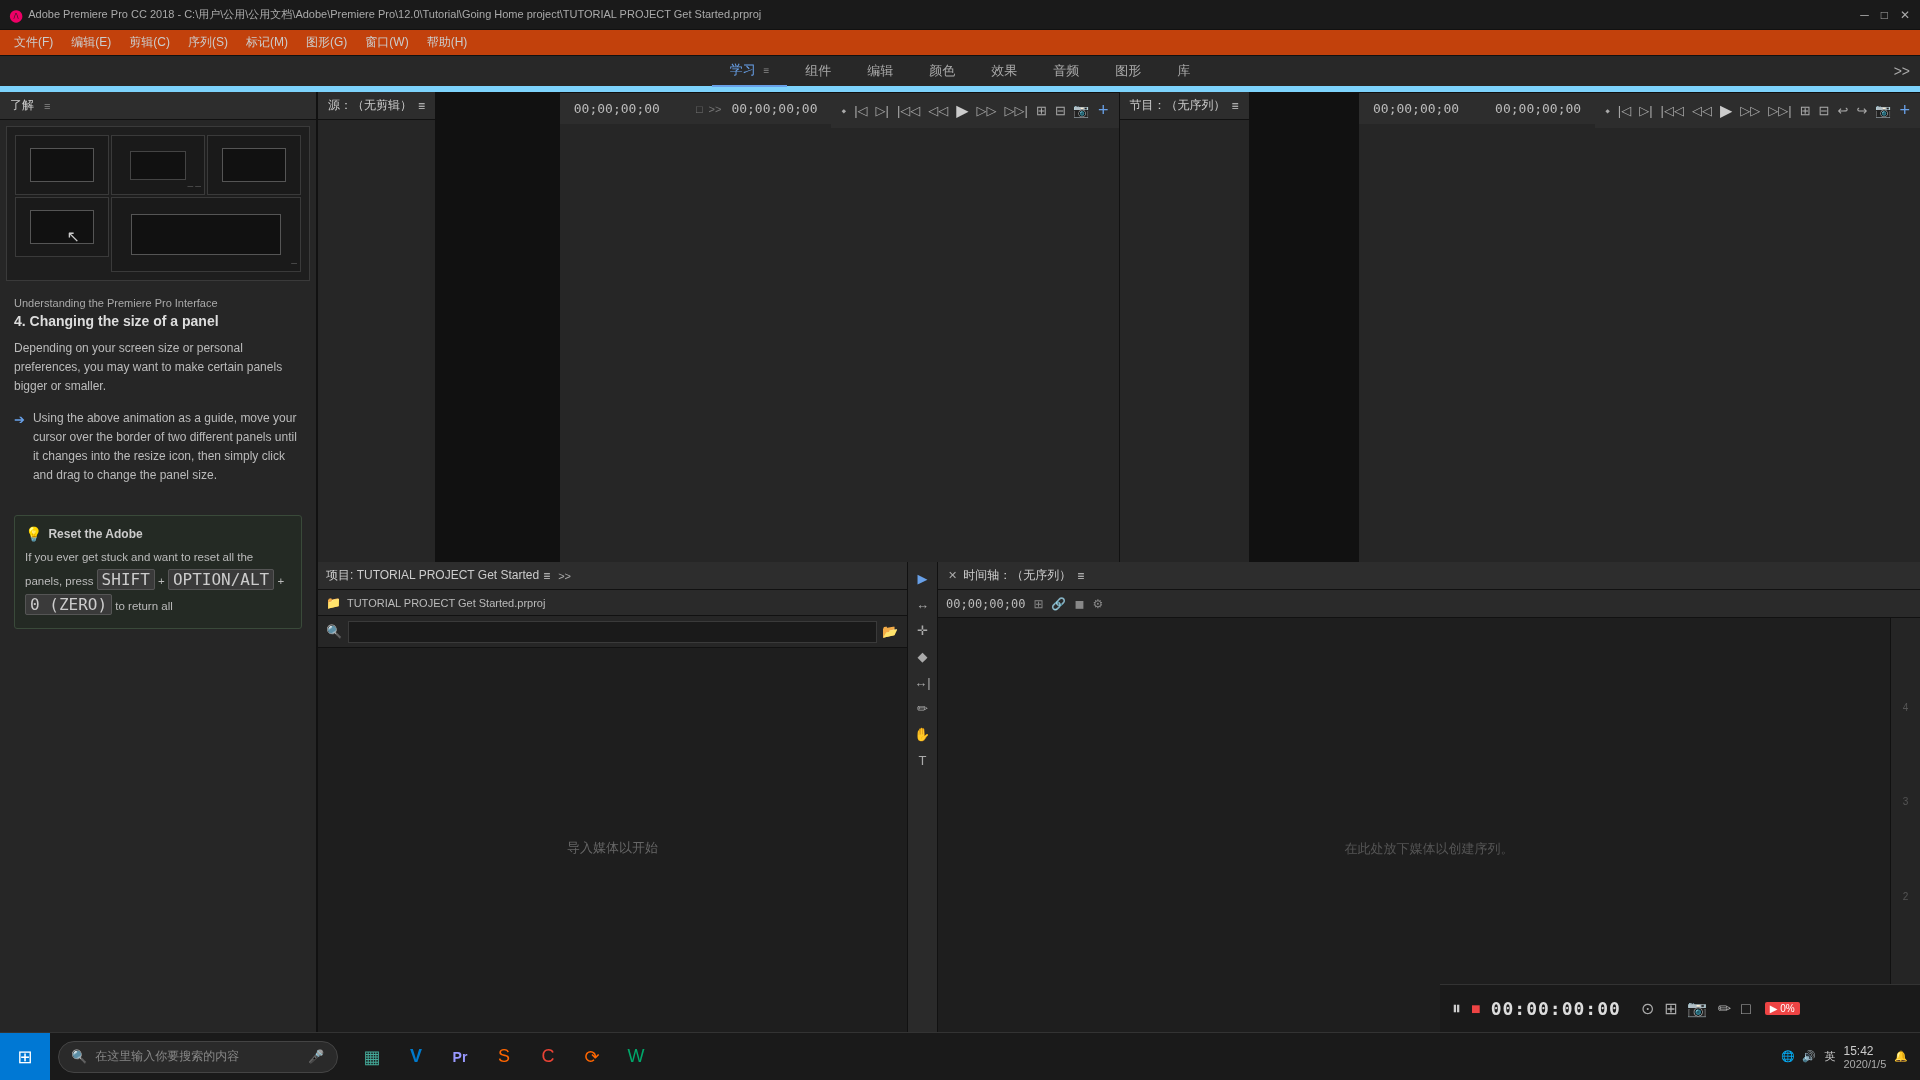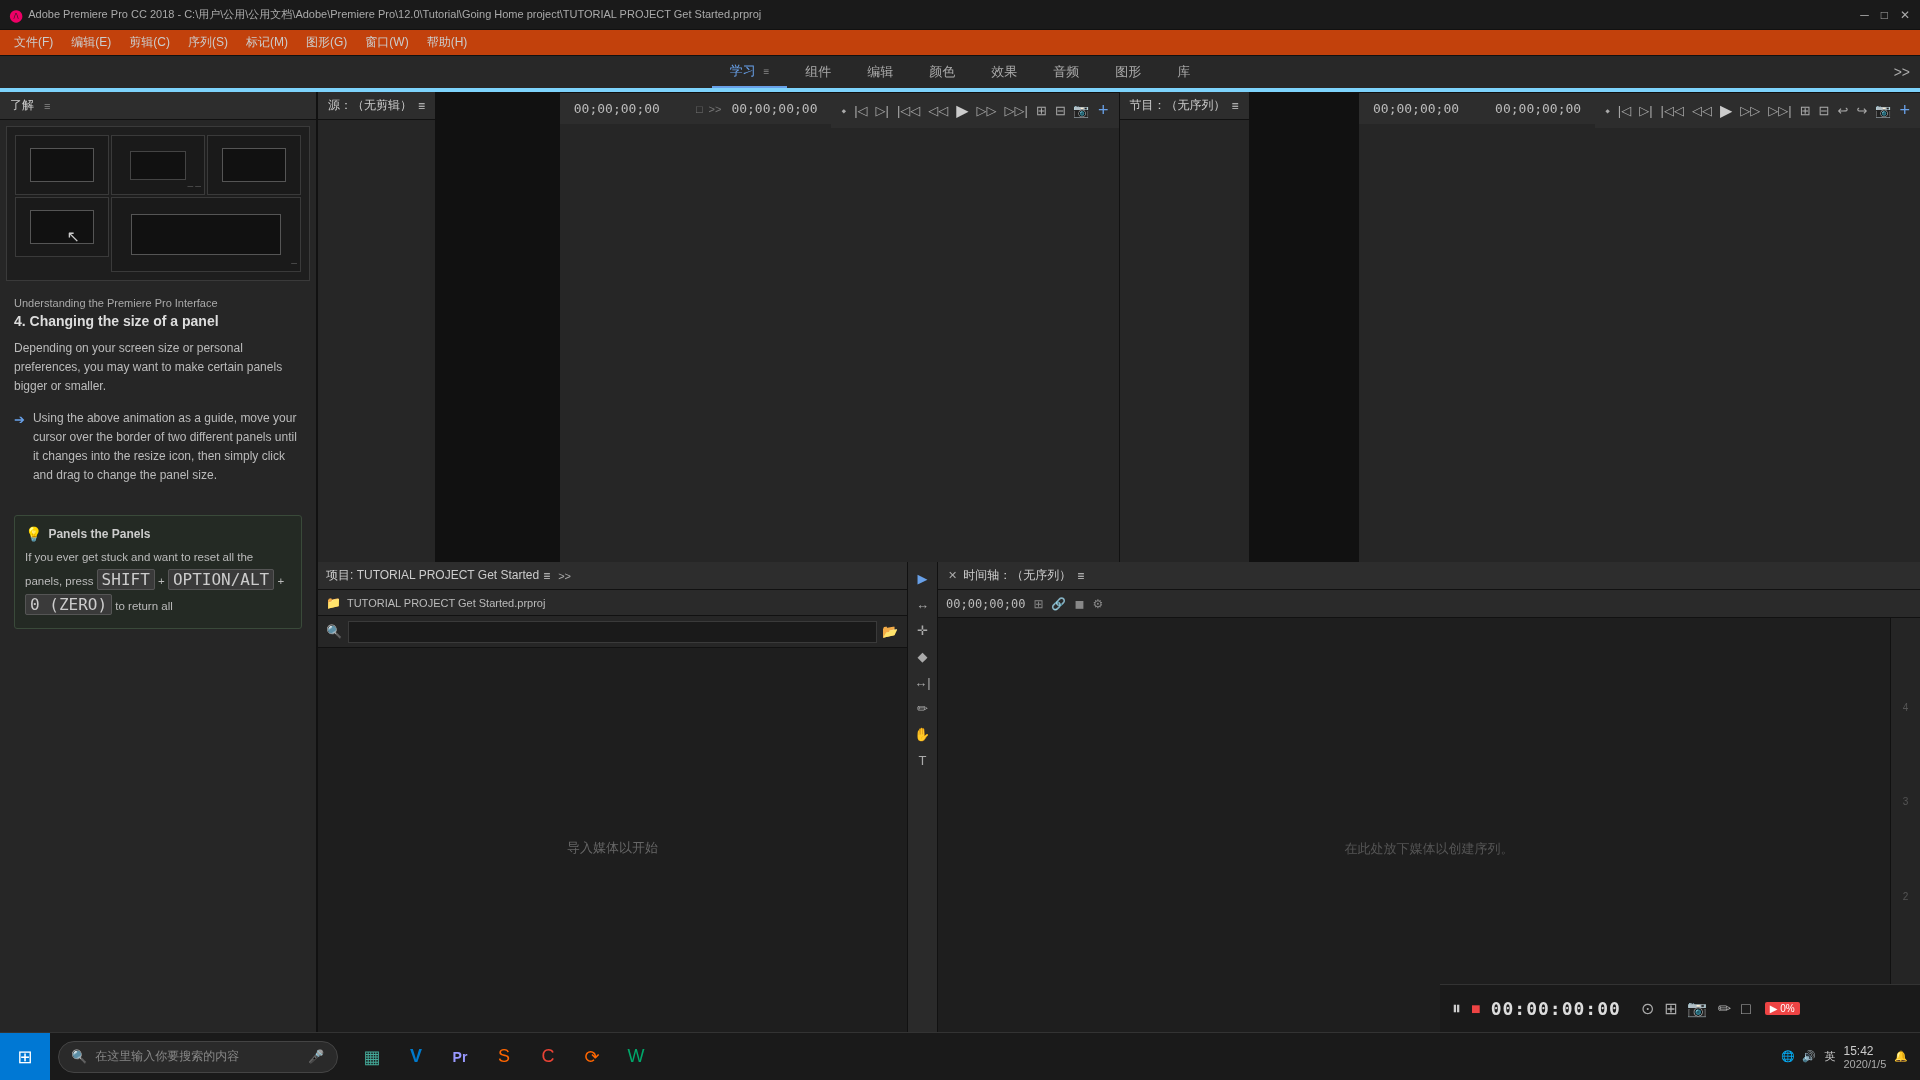--- a/index.html
+++ b/index.html
@@ -51,21 +51,21 @@
       border-radius: 2px;
     }
 
     
     .tab-bar {
       height: 36px;
       background: #282828;
       display: flex;
       align-items: center;
       justify-content: center;
-      border-bottom: 4px solid #7dd3fc;
+      border-bottom: 6px solid #7dd3fc;
       position: relative;
     }
     .tab-bar-tabs {
       display: flex;
       align-items: center;
       gap: 0;
     }
     .tab-item {
       padding: 6px 18px;
       font-size: 13px;
@@ -634,21 +634,21 @@
 
           <div class="learn-bullet">
             <span class="arrow">➔</span>
             <span>Using the above animation as a guide, move your cursor over the border of two different panels until it changes into the resize icon, then simply click and drag to change the panel size.</span>
           </div>
         </div>
 
         <div class="hint-box">
           <div class="hint-title">
             <span class="hint-icon">💡</span>
-            <span>Panels the Panels</span>
+            <span>Reset the Adobe</span>
           </div>
           <div class="hint-text">
             <span>If you ever get stuck and want to reset all the panels, press </span>
             <span class="kbd">SHIFT</span>
             <span> + </span>
             <span class="kbd">OPTION/ALT</span>
             <span> + </span>
             <span class="kbd">0 (ZERO)</span>
             <span> to return all</span>
           </div>

